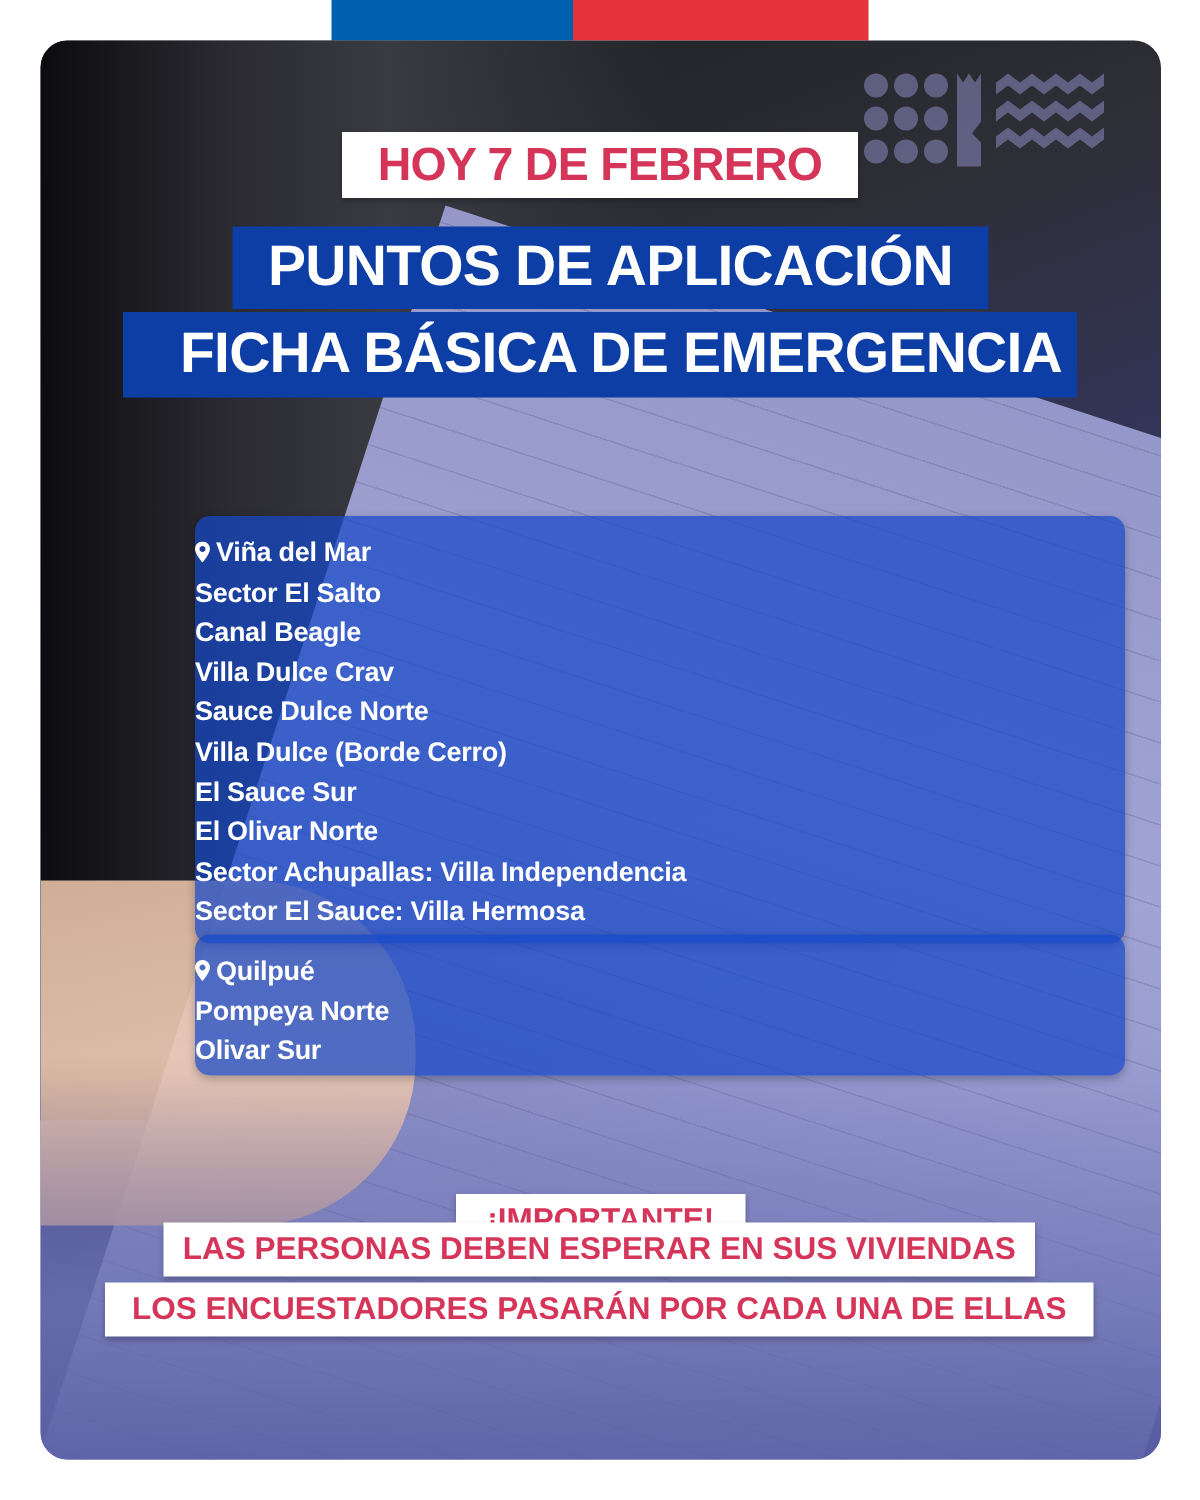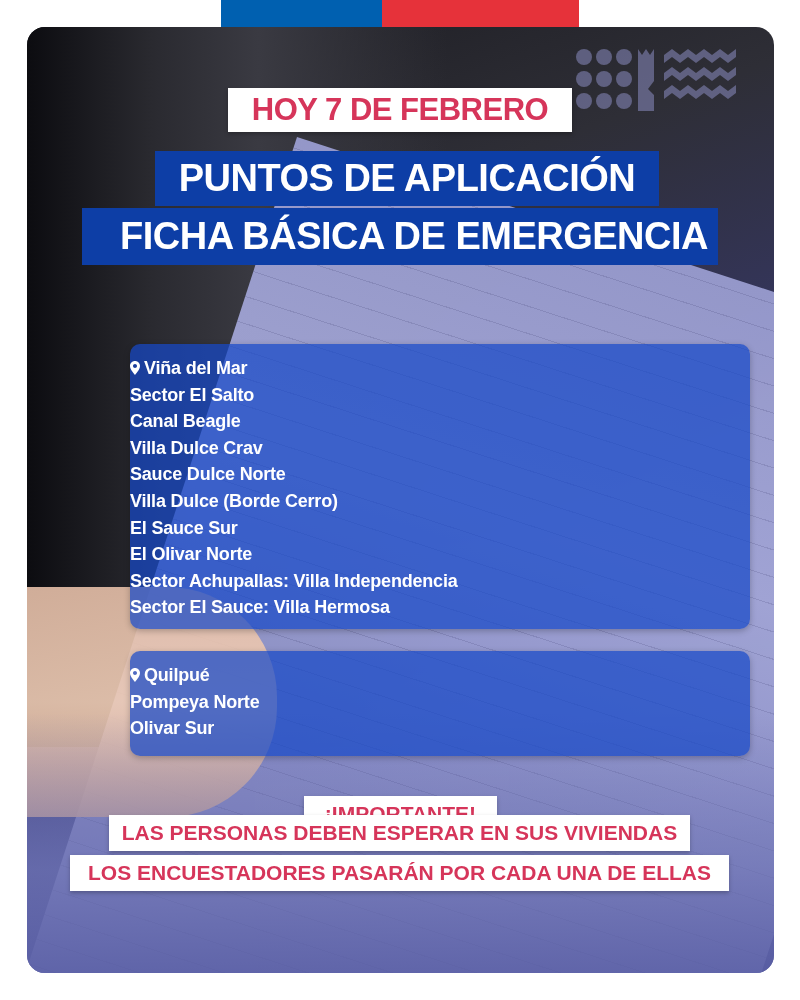--- a/index.html
+++ b/index.html
@@ -60,21 +60,21 @@
     .title-3 { left: 320px; top: 239px; width: 105px; height: 56px; font-size: 38px; line-height: 56px; }
 
     .panel {
       position: absolute; left: 63px; width: 620px; border-radius: 10px;
       background: rgba(22, 72, 200, 0.72);
       color: #ffffff; text-align: left; font-weight: bold;
       box-shadow: 0 2px 6px rgba(0,0,0,0.25);
       margin-left: 40px;
     }
     .panel-1 { top: 317px; height: 285px; padding-top: 11px; }
-    .panel-2 { top: 624px; height: 105px; padding-top: 11px; }
+    .panel-2 { top: 596px; height: 94px; padding-top: 11px; }
     .panel-line { display: block; font-size: 18px; line-height: 26.6px; letter-spacing: -0.2px; }
     .pin { display: inline-block; width: 10px; height: 14px; vertical-align: -1px; margin-right: 4px; }
 
     .important { left: 277px; top: 745px; width: 193px; height: 36px; font-size: 21px; line-height: 36px; margin-top: 24px; }
     .notice-1 { left: 82px; top: 788px; width: 581px; height: 36px; font-size: 21px; line-height: 36px; }
     .notice-2 { left: 43px; top: 828px; width: 659px; height: 36px; font-size: 21px; line-height: 36px; }
   </style>
 </head>
 <body>
 

